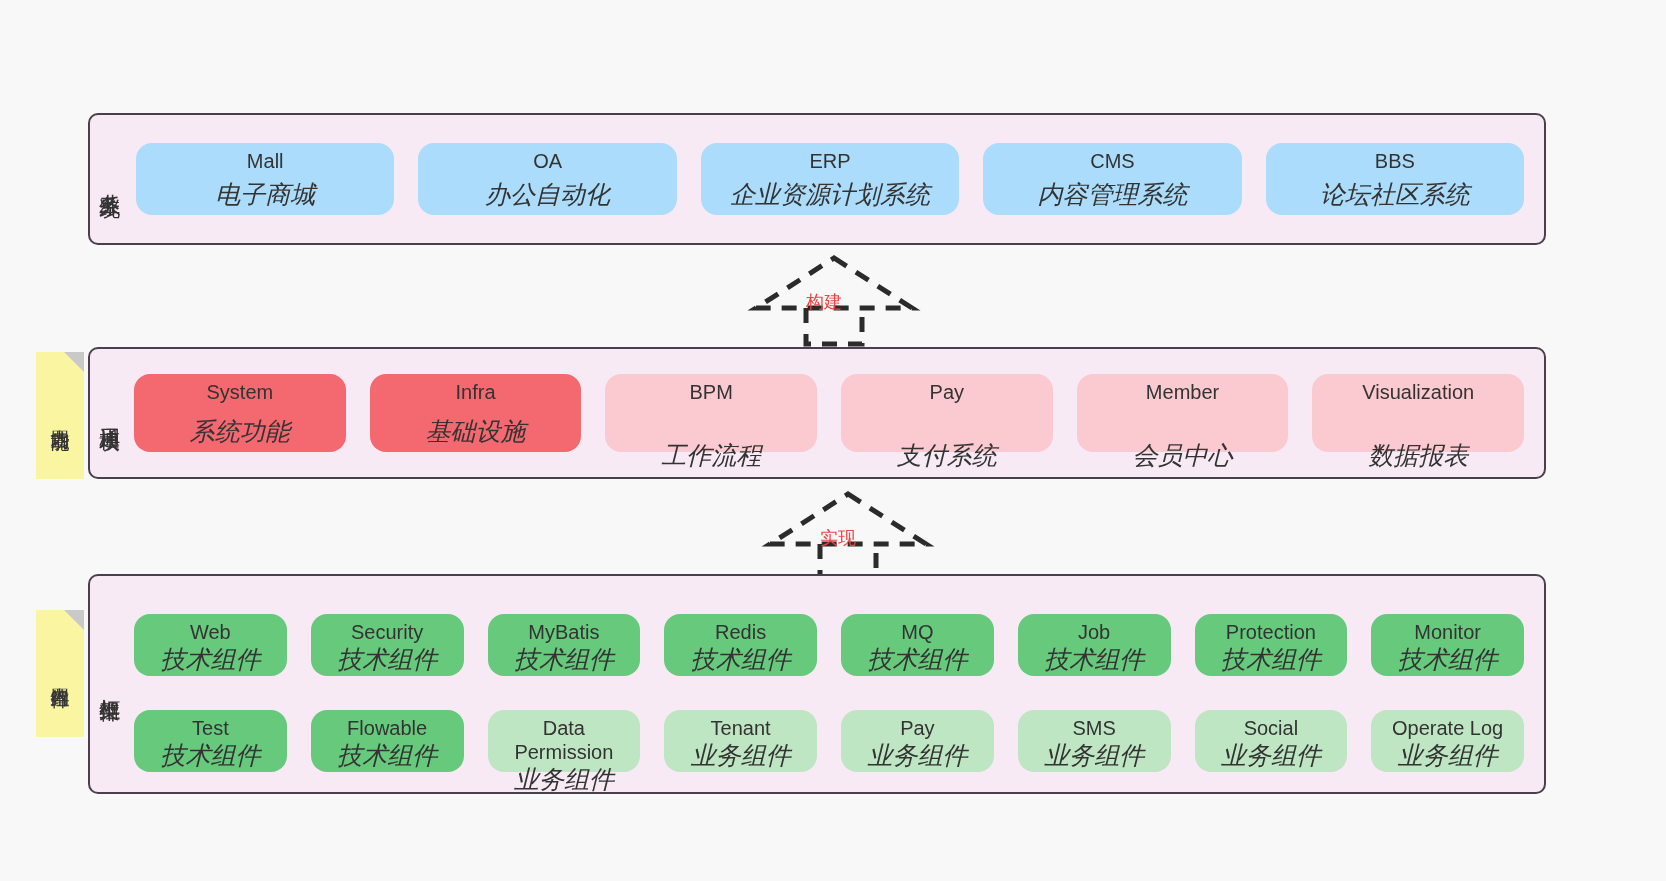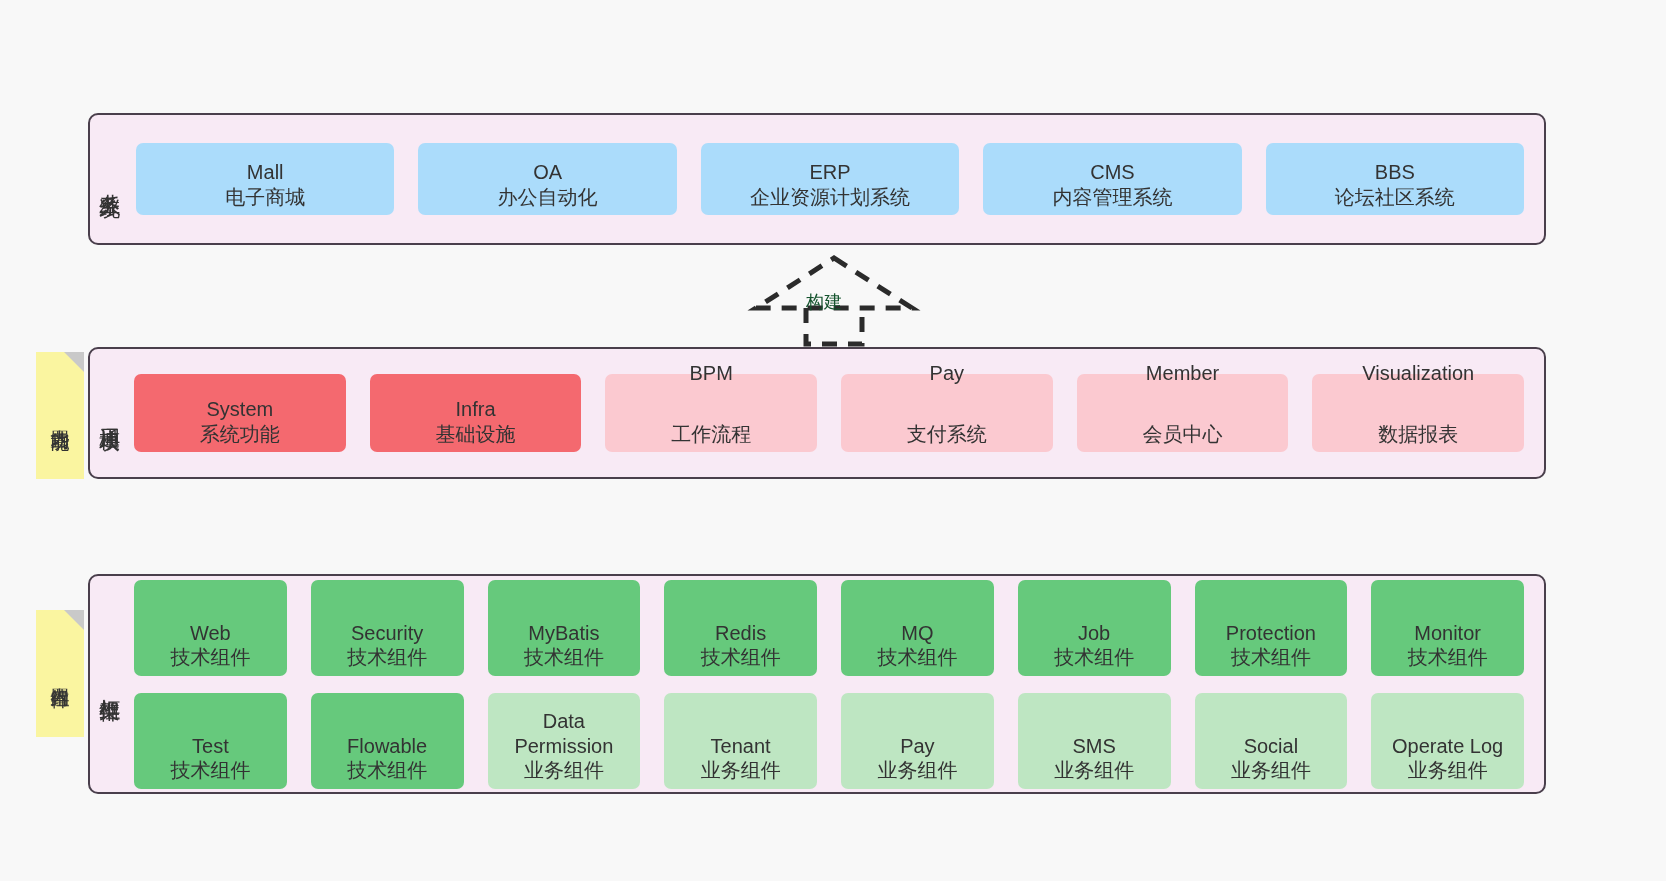--- a/index.html
+++ b/index.html
@@ -61,50 +61,50 @@
   }
 
   .row {
     display: flex;
     gap: 24px;
   }
 
   .cell {
     flex: 1 1 0;
     box-sizing: border-box;
-    border-radius: 7px;
+    border-radius: 16px;
     display: flex;
     flex-direction: column;
     align-items: center;
-    justify-content: flex-end;
+    justify-content: space-between;
     text-align: center;
     line-height: 1.22;
     padding: 6px 6px;
     color: #333333;
   }
   .cell .t1 { font-size: 20px; }
-  .cell .t2 { font-size: 20px; }
+  .cell .t2 { font-size: 25px; font-style: italic; }
 
   
   .c-blue       { background: #ABDCFB; }
   .c-red        { background: #F4696F; }
   .c-pink       { background: #FBC9D0; gap: 36px; }
   .c-green      { background: #66C97C; }
   .c-greenlight { background: #BEE6C2; }
 
   
   #layer-business { left: 88px;  top: 113px; width: 1458px; height: 132px; }
   #layer-business .layer-body { padding-left: 6px; }
   #layer-business .cell { height: 72px; }
 
   #layer-modules  { left: 88px;  top: 347px; width: 1458px; height: 132px; }
   #layer-modules .cell { height: 78px; }
 
   #layer-framework{ left: 88px;  top: 574px; width: 1458px; height: 220px; }
-  #layer-framework .cell { height: 96px; }
+  #layer-framework .cell { height: 62px; margin-top: 17px; }
 
   
   .sticky {
     position: absolute;
     width: 48px;
     background: #FAF5A0;
     box-sizing: border-box;
     display: flex;
     align-items: center;
     justify-content: center;
@@ -125,21 +125,21 @@
     border-top: 20px solid #C9C9C9;
   }
   #sticky-modules   { left: 36px; top: 352px; height: 127px; }
   #sticky-framework { left: 36px; top: 610px; height: 127px; }
 
   
   .connector { position: absolute; }
   .connector .clabel {
     position: absolute;
     font-size: 18px;
-    color: #14532d;
+    color: #ef4444;
     white-space: nowrap;
     background: transparent;
   }
   #connector-build { left: 744px; top: 252px; width: 180px; height: 96px; }
   #connector-build .clabel { left: 62px; top: 38px; }
   #connector-impl  { left: 758px; top: 488px; width: 180px; height: 96px; }
   #connector-impl  .clabel { left: 62px; top: 38px; }
 </style>
 </head>
 <body>
@@ -212,20 +212,27 @@
           <span class="t2">会员中心</span>
         </div>
         <div class="cell c-pink">
           <span class="t1">Visualization</span>
           <span class="t2">数据报表</span>
         </div>
       </div>
     </div>
   </div>
 
+  <div class="connector" id="connector-impl">
+    <svg width="180" height="96" viewBox="0 0 180 96">
+      <path d="M90 6 L168 56 L12 56 Z" fill="none" stroke="#2B2B2B" stroke-width="5" stroke-dasharray="15,11" stroke-linejoin="miter"></path>
+      <path d="M62 56 L62 92 L118 92 L118 56" fill="none" stroke="#2B2B2B" stroke-width="5" stroke-dasharray="15,11"></path>
+    </svg>
+    <span class="clabel">实现</span>
+  </div>
 
   <div class="sticky" id="sticky-framework">
     <span class="fold"></span>
     <span>内置组件</span>
   </div>
 
   <div class="layer" id="layer-framework">
     <div class="layer-label">框架组件</div>
     <div class="layer-body">
 

